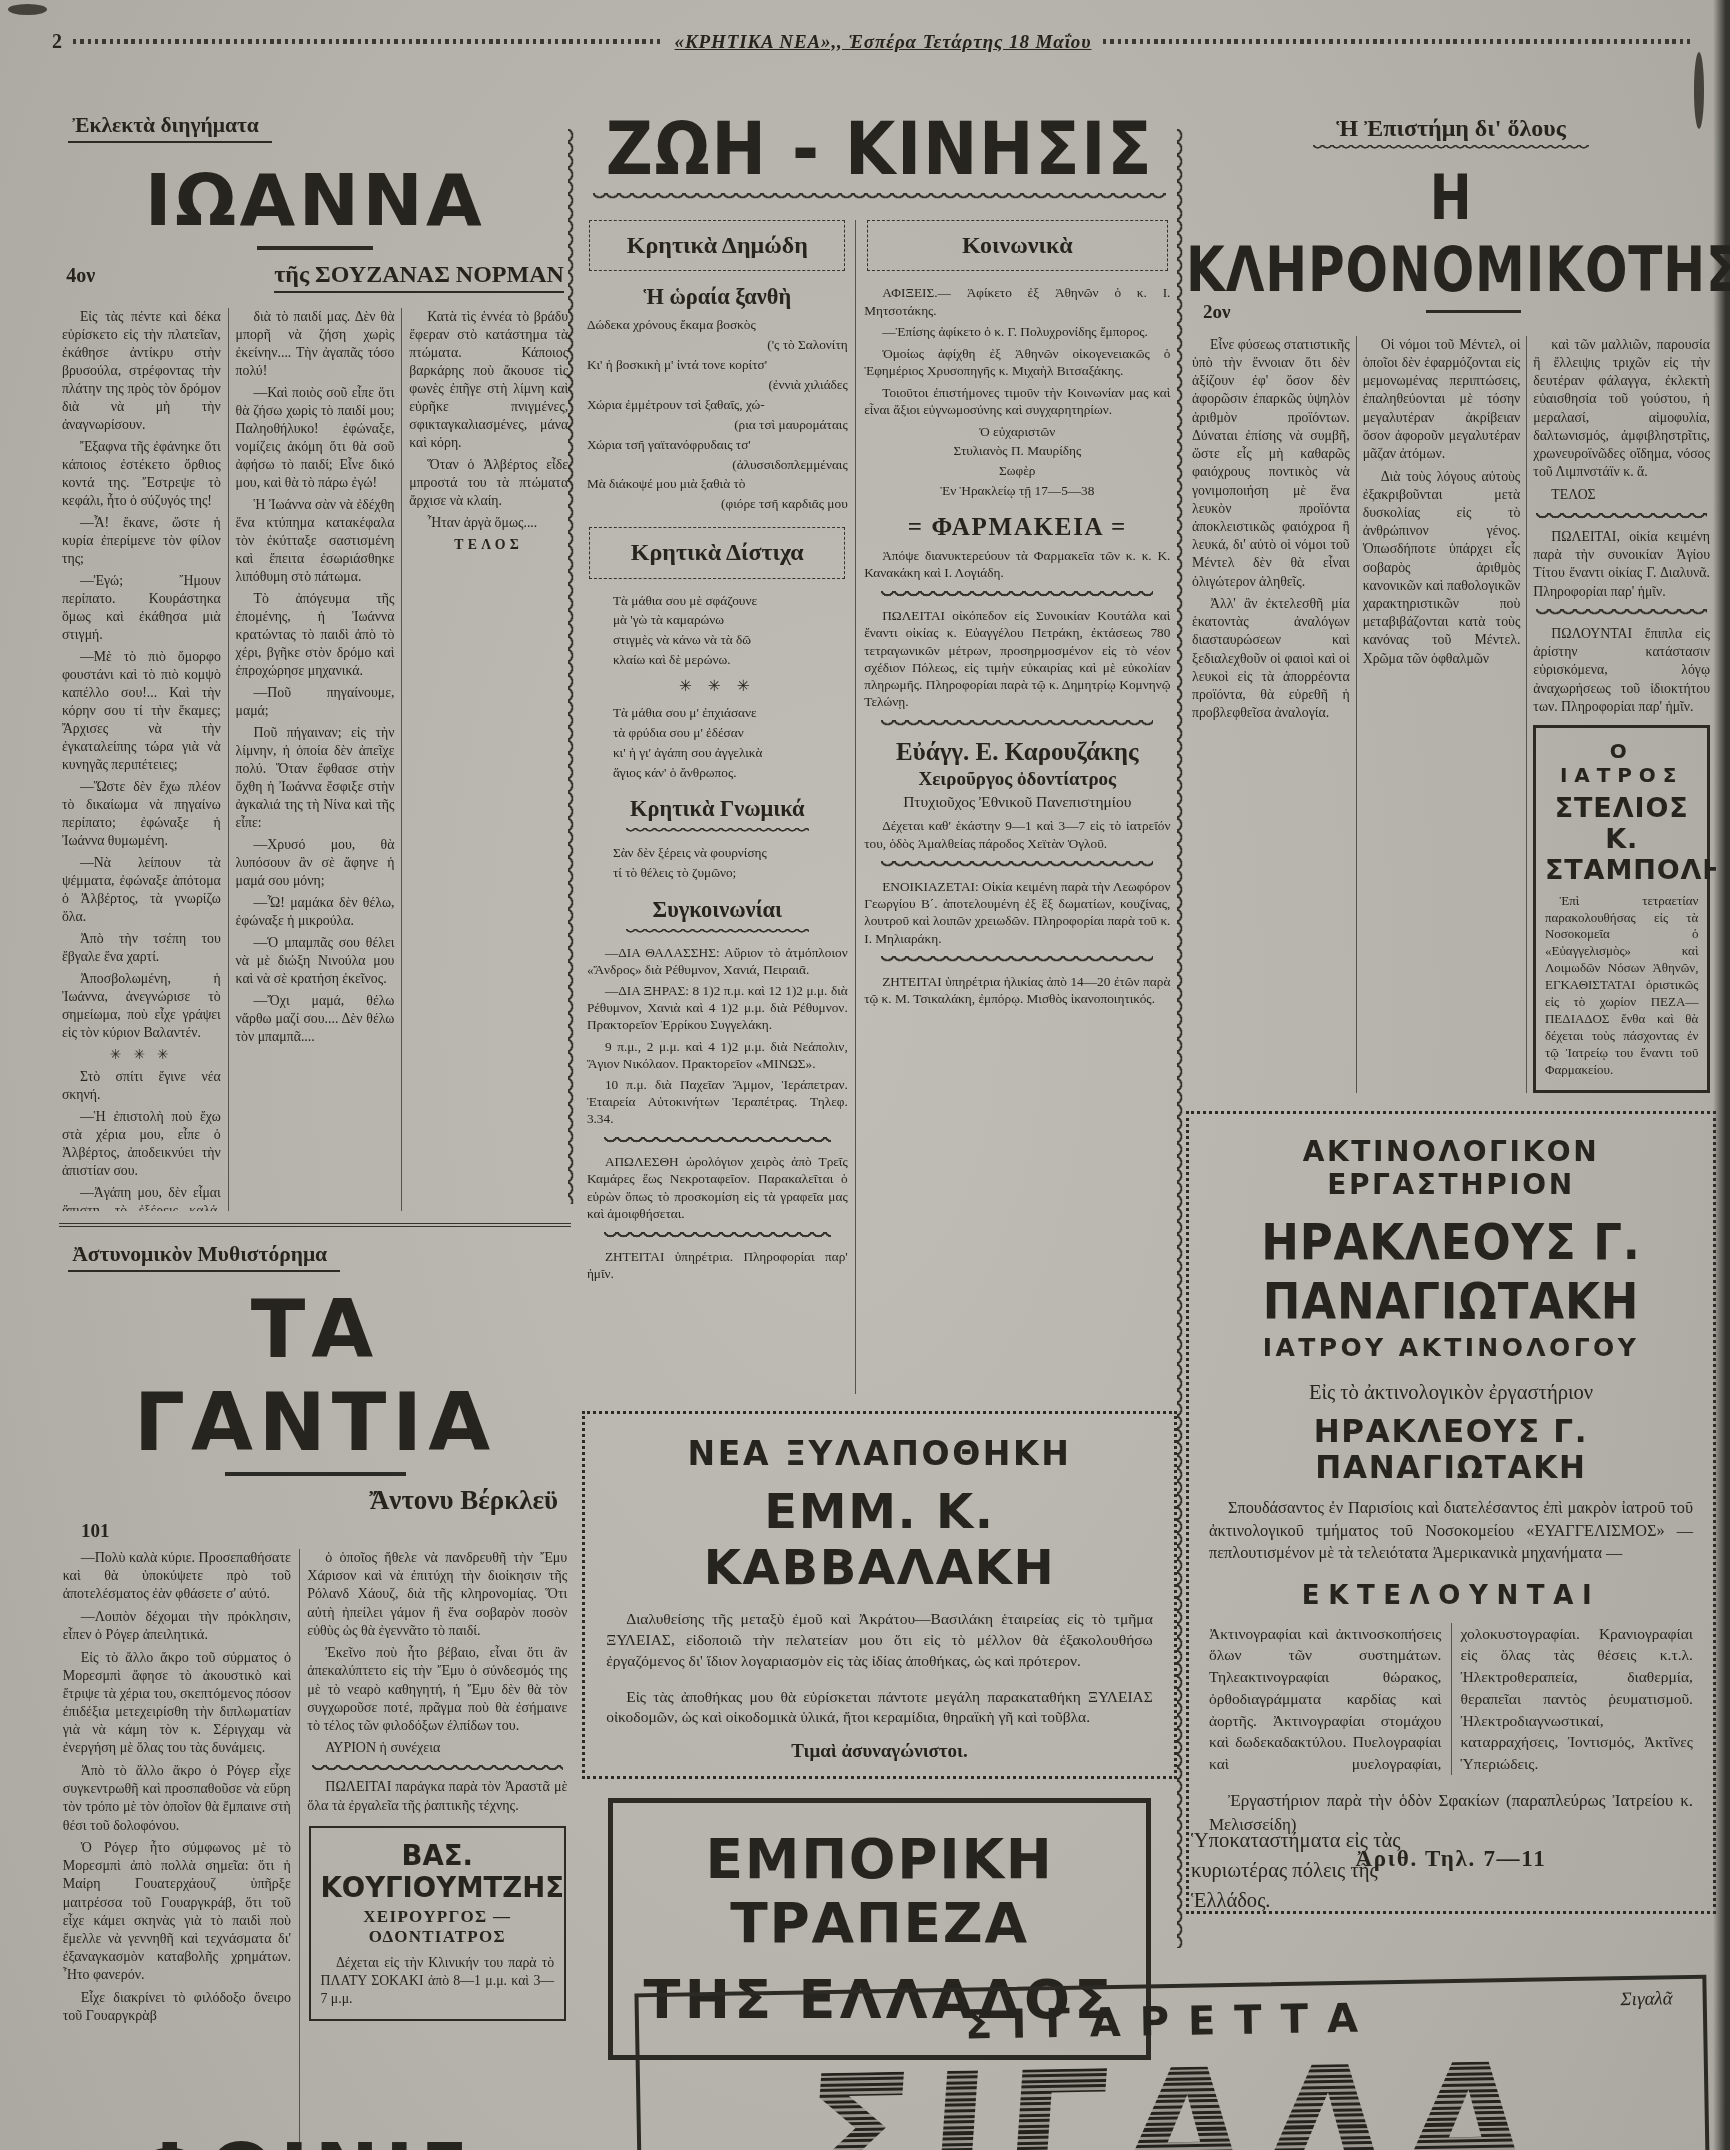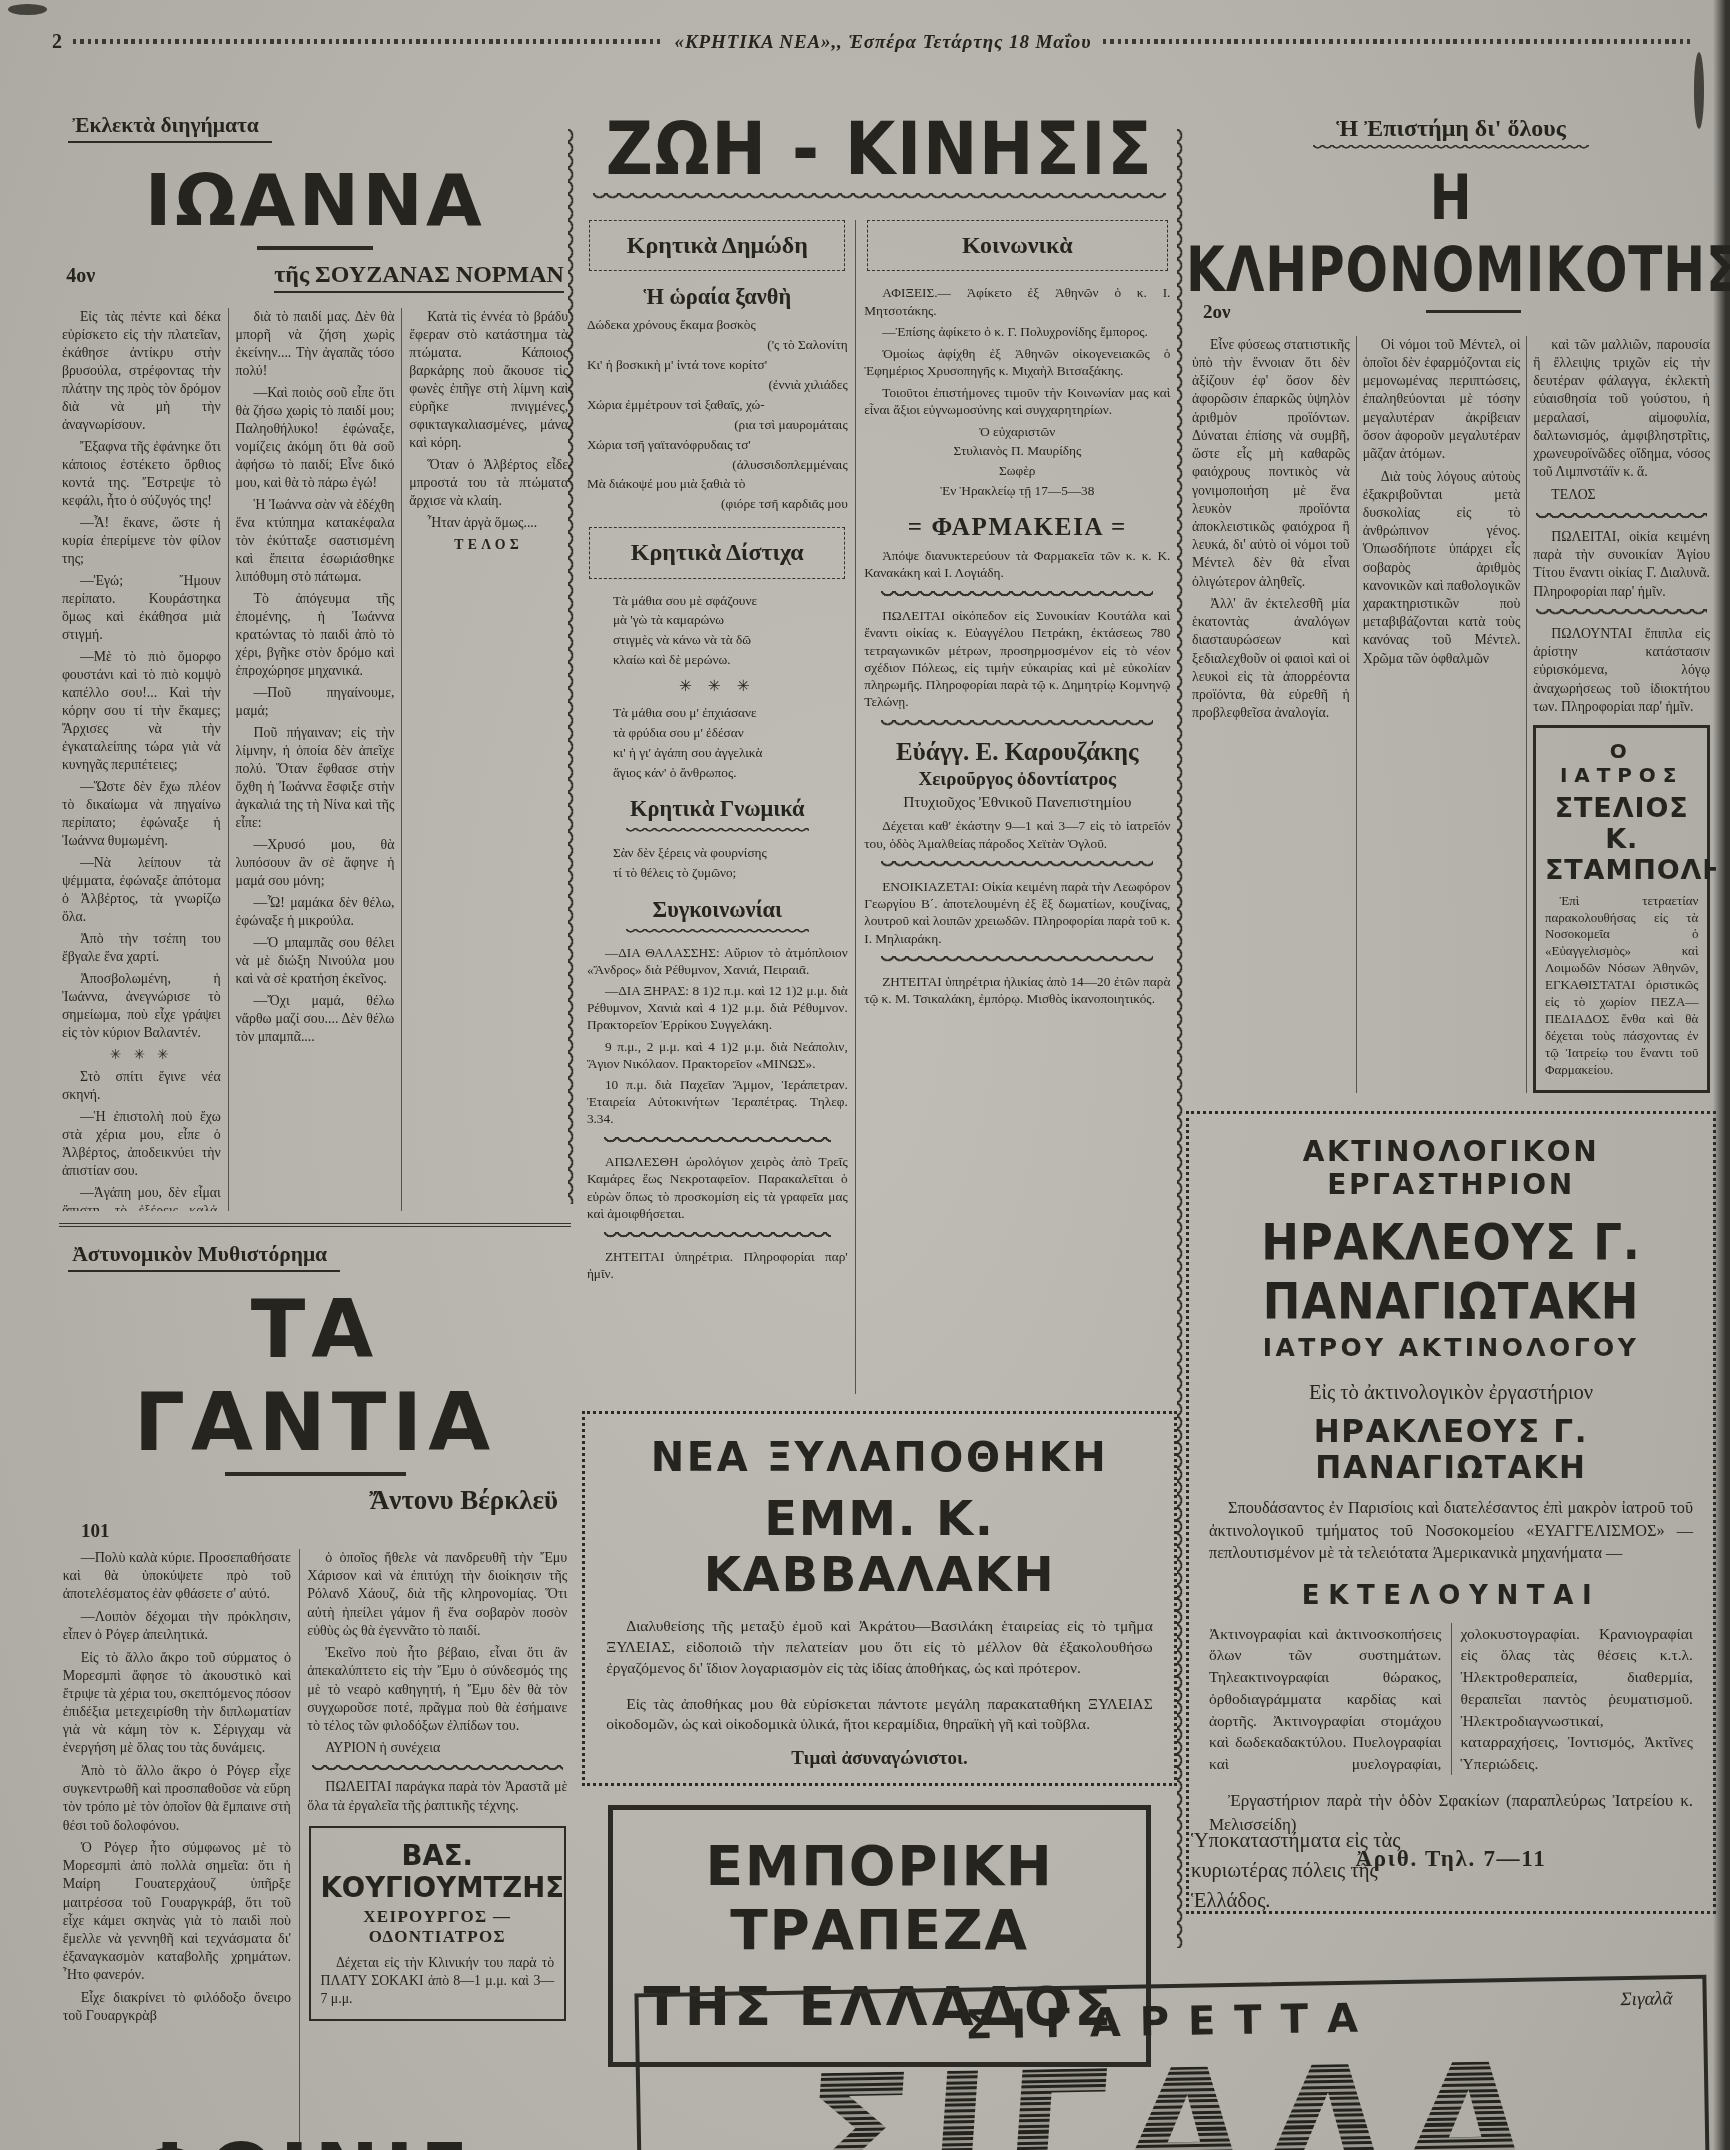--- a/index.html
+++ b/index.html
@@ -16,21 +16,21 @@
   .hwave{height:6.9px;background-repeat:repeat-x;background-size:13px 6.9px;
     background-image:radial-gradient(circle at 6.5px -2.2px, transparent 5.2px, #33312b 5.6px, #33312b 7.3px, transparent 7.7px);}
   .vwave{position:absolute;width:6.9px;background-repeat:repeat-y;background-size:6.9px 13px;
     background-image:radial-gradient(circle at -2.2px 6.5px, transparent 5.2px, #33312b 5.6px, #33312b 7.3px, transparent 7.7px);}
   .edge-strip{position:absolute;top:0;right:0;width:17px;height:100%;
     background:linear-gradient(to left,#35332e 25%,rgba(53,51,46,0));}
   .smudge{position:absolute;background:#2a2822;border-radius:50%;opacity:.8;}
   
   #header{position:absolute;top:30px;left:52px;right:26px;display:flex;align-items:center;}
   .page-num{font:bold 20px "Liberation Serif",serif;}
-  .masthead{font:600 italic 19px "Liberation Serif",serif;white-space:nowrap;letter-spacing:0.9px;}
+  .masthead{font:600 italic 19px "Liberation Serif",serif;white-space:nowrap;letter-spacing:0.9px;text-decoration:underline;}
   
   .body-p{margin:0 0 4.3px;text-indent:18px;text-align:justify;}
   .small{font-size:13.3px;line-height:1.28;}
   .kicker{font:bold 21.5px "Liberation Serif",serif;display:inline-block;
     border-bottom:2.6px solid #2c2a24;padding:0 13px 3.4px 4.3px;margin-left:13px;}
   .display{font-family:"DejaVu Sans",sans-serif;font-weight:bold;text-align:center;}
   .title-box{border:1.7px dashed #35332c;text-align:center;
     font:bold 24px "Liberation Serif",serif;padding:11.2px 4.3px;margin:0 2.6px 13px;}
   .sub-head{font:bold 22.4px "Liberation Serif",serif;text-align:center;margin:11.2px 0 6px;}
   .sub-head-wave{width:70%;margin:0 auto 10.3px;height:5.2px;background-repeat:repeat-x;background-size:9.5px 5.2px;
@@ -76,21 +76,21 @@
     font:13.3px/1.3 "Liberation Serif",serif;}
   .m-colA{width:46%;padding:0 6.9px;}
   .m-colB{width:54%;padding:0 8.6px;border-left:1.3px solid #56534c;}
   .pharm-head{font:bold 25px "Liberation Serif",serif;text-align:center;letter-spacing:1.7px;margin:13px 0 6px;}
   .dentist2-name{font:bold 25px "Liberation Serif",serif;text-align:center;margin:11.2px 0 1.7px;}
   .dentist2-sub{font:bold 19px "Liberation Serif",serif;text-align:center;margin:0 0 3.4px;}
   .dentist2-cred{font:15.5px "Liberation Serif",serif;text-align:center;margin:0 0 6px;}
   .mini-wave{margin:9.5px 17px;}
   
   .lumber-box{border:3.9px dotted #2c2a24;margin:17px 1.7px 0;padding:20px 21.5px 14.6px;}
-  .lumber-t1{font-size:40px;letter-spacing:2.6px;}
+  .lumber-t1{font-size:33px;letter-spacing:2.6px;}
   .lumber-t2{font-size:48px;letter-spacing:1.7px;margin-top:9.5px;}
   .lumber-body{font:15.5px/1.35 "Liberation Serif",serif;text-align:justify;text-indent:20px;margin:14.6px 0 0;}
   .lumber-sign{font:bold 19px "Liberation Serif",serif;text-align:center;margin:11.2px 0 0;}
   
   .bank-box{border:5.2px solid #2c2a24;margin:19px auto 0;width:516px;padding:24px 8.6px;}
   .bank-t1{font-size:55px;letter-spacing:1.7px;}
   .bank-t2{font-size:54px;letter-spacing:4.3px;margin-top:13px;}
   #bank-note{position:absolute;left:1191px;top:1826px;width:241px;
     font:20.6px/1.45 "Liberation Serif",serif;}
   

